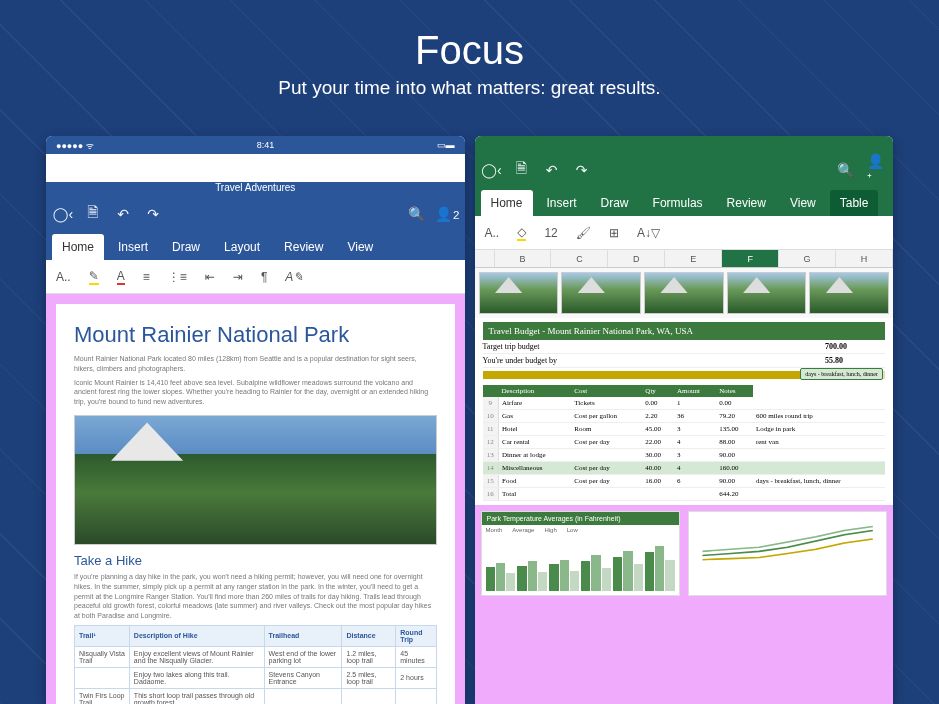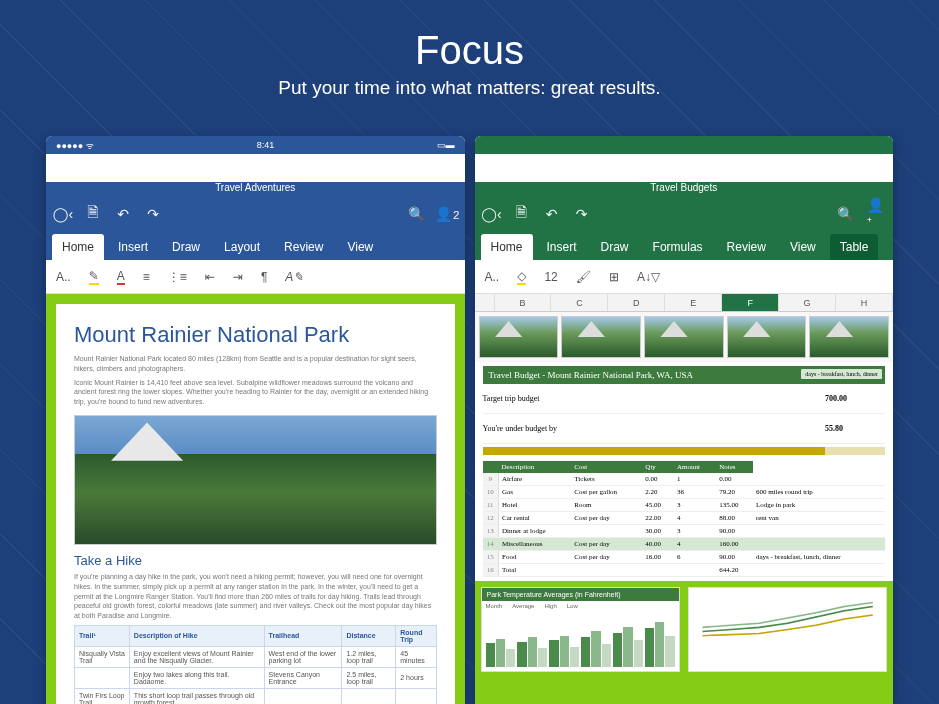--- a/index.html
+++ b/index.html
@@ -22,21 +22,21 @@
 .toolbar .icon { width: 18px; height: 18px; display: inline-flex; align-items: center; justify-content: center; font-size: 14px; opacity: 0.95; cursor: pointer; }
 .toolbar .spacer { flex: 1; }
 .tabs { height: 30px; display: flex; align-items: flex-end; padding: 0 6px; gap: 4px; font-size: 12px; }
 .word .tabs { background: #2b579a; color: #fff; }
 .excel .tabs { background: #217346; color: #fff; }
 .tab { padding: 6px 10px; cursor: pointer; border-radius: 3px 3px 0 0; }
 .tab.active { background: #fff; color: #333; }
 .excel .tab.active-green { background: #0e5c33; color: #fff; }
 .ribbon { height: 34px; background: #fff; border-bottom: 1px solid #ddd; display: flex; align-items: center; padding: 0 10px; gap: 18px; font-size: 12px; color: #555; }
 .ribbon .ricon { cursor: pointer; display: inline-flex; align-items: center; gap: 2px; }
-.content { flex: 1; overflow: auto; background: #84cc16; }
+.content { flex: 1; overflow: auto; background: #f0abfc; }
 .doc { background: #fff; margin: 10px; padding: 18px; font-size: 9px; color: #555; }
 .doc h2 { color: #2b579a; font-size: 22px; font-weight: 400; margin-bottom: 6px; }
 .doc h3 { color: #2b579a; font-size: 13px; font-weight: 400; margin: 8px 0 4px; }
 .doc p { font-size: 7px; line-height: 1.4; margin-bottom: 4px; color: #777; }
 .heroimg { width: 100%; height: 130px; background: linear-gradient(to bottom, #7ba8d4 0%, #5a8cc4 30%, #2d5a2d 30%, #4a7a3a 60%, #2a4a2a 100%); border: 1px solid #ccc; margin: 8px 0; position: relative; }
 .heroimg::before { content: ''; position: absolute; left: 10%; top: 5%; width: 20%; height: 30%; background: #e8e8e8; clip-path: polygon(50% 0, 100% 100%, 0 100%); }
 .wtable { width: 100%; border-collapse: collapse; font-size: 7px; }
 .wtable th, .wtable td { border: 1px solid #c8d8ec; padding: 3px 4px; text-align: left; }
 .wtable th { background: #e8f0fa; color: #2b579a; font-weight: 600; }
 .formulabar { height: 26px; background: #fff; border-bottom: 1px solid #ccc; display: flex; align-items: center; font-size: 11px; }
@@ -44,21 +44,21 @@
 .formulabar input { flex: 1; border: none; padding: 0 6px; font-size: 11px; outline: none; }
 .formulabar .chev { width: 20px; text-align: center; color: #888; }
 .colheads { height: 18px; background: #f3f3f3; border-bottom: 1px solid #ccc; display: flex; font-size: 9px; color: #555; }
 .colheads div { border-right: 1px solid #ddd; display: flex; align-items: center; justify-content: center; }
 .colheads .sel { background: #217346; color: #fff; }
 .thumbs { height: 50px; background: #f8f8f8; padding: 4px; display: flex; gap: 3px; }
 .thumb { flex: 1; background: linear-gradient(to bottom, #a4c8e8 0%, #6a9a5a 40%, #2a5a2a 100%); border: 1px solid #ccc; position: relative; }
 .thumb::before { content: ''; position: absolute; left: 20%; top: 10%; width: 35%; height: 40%; background: #ddd; clip-path: polygon(50% 0, 100% 100%, 0 100%); }
 .sheet { background: #fff; padding: 4px 8px; font-size: 8px; font-family: Liberation Serif, serif; }
 .sheet .banner { background: #3d7a3d; color: #fff; padding: 4px 6px; font-size: 9px; }
-.sheet .row { display: flex; border-bottom: 1px solid #eee; padding: 10px 0; justify-content: center; }
+.sheet .row { display: flex; border-bottom: 1px solid #eee; padding: 2px 0; justify-content: center; }
 .sheet .row.yellow { background: #fdf7d9; color: #a67c00; font-weight: 600; }
 .sheet .row .lab { flex: 1; }
 .sheet .row .val { width: 60px; font-weight: 600; }
 .sheet .bar { height: 8px; background: linear-gradient(to right, #c4a800 85%, #e8e0b0 85%); margin: 3px 0; }
 .etable { width: 100%; border-collapse: collapse; font-size: 7px; margin-top: 6px; }
 .etable th { background: #3d7a3d; color: #fff; padding: 2px 3px; text-align: left; font-weight: 400; }
 .etable td { padding: 2px 3px; border-bottom: 1px solid #eee; }
 .etable tr.selrow td { background: #d4e8d4; }
 .etable .rownum { width: 16px; background: #f3f3f3; color: #888; text-align: center; border-right: 1px solid #ddd; }
 .chart-section { padding: 6px; display: flex; gap: 8px; }
@@ -162,21 +162,20 @@
       </div>
     </div>
   </div>
 
   <div class="pane excel">
     <div class="statusbar">
         <span></span>
         <span></span>
         <span></span>
       </div>
-    <div class="titlebar">Travel Budgets</div>
     <div class="toolbar">
       <span class="icon">◯‹</span>
       <span class="icon">🗎</span>
       <span class="icon">↶</span>
       <span class="icon">↷</span>
       <span class="spacer"></span>
       <span class="icon">🔍</span>
       <span class="icon">👤⁺</span>
     </div>
     <div class="tabs" id="excel-tabs">

